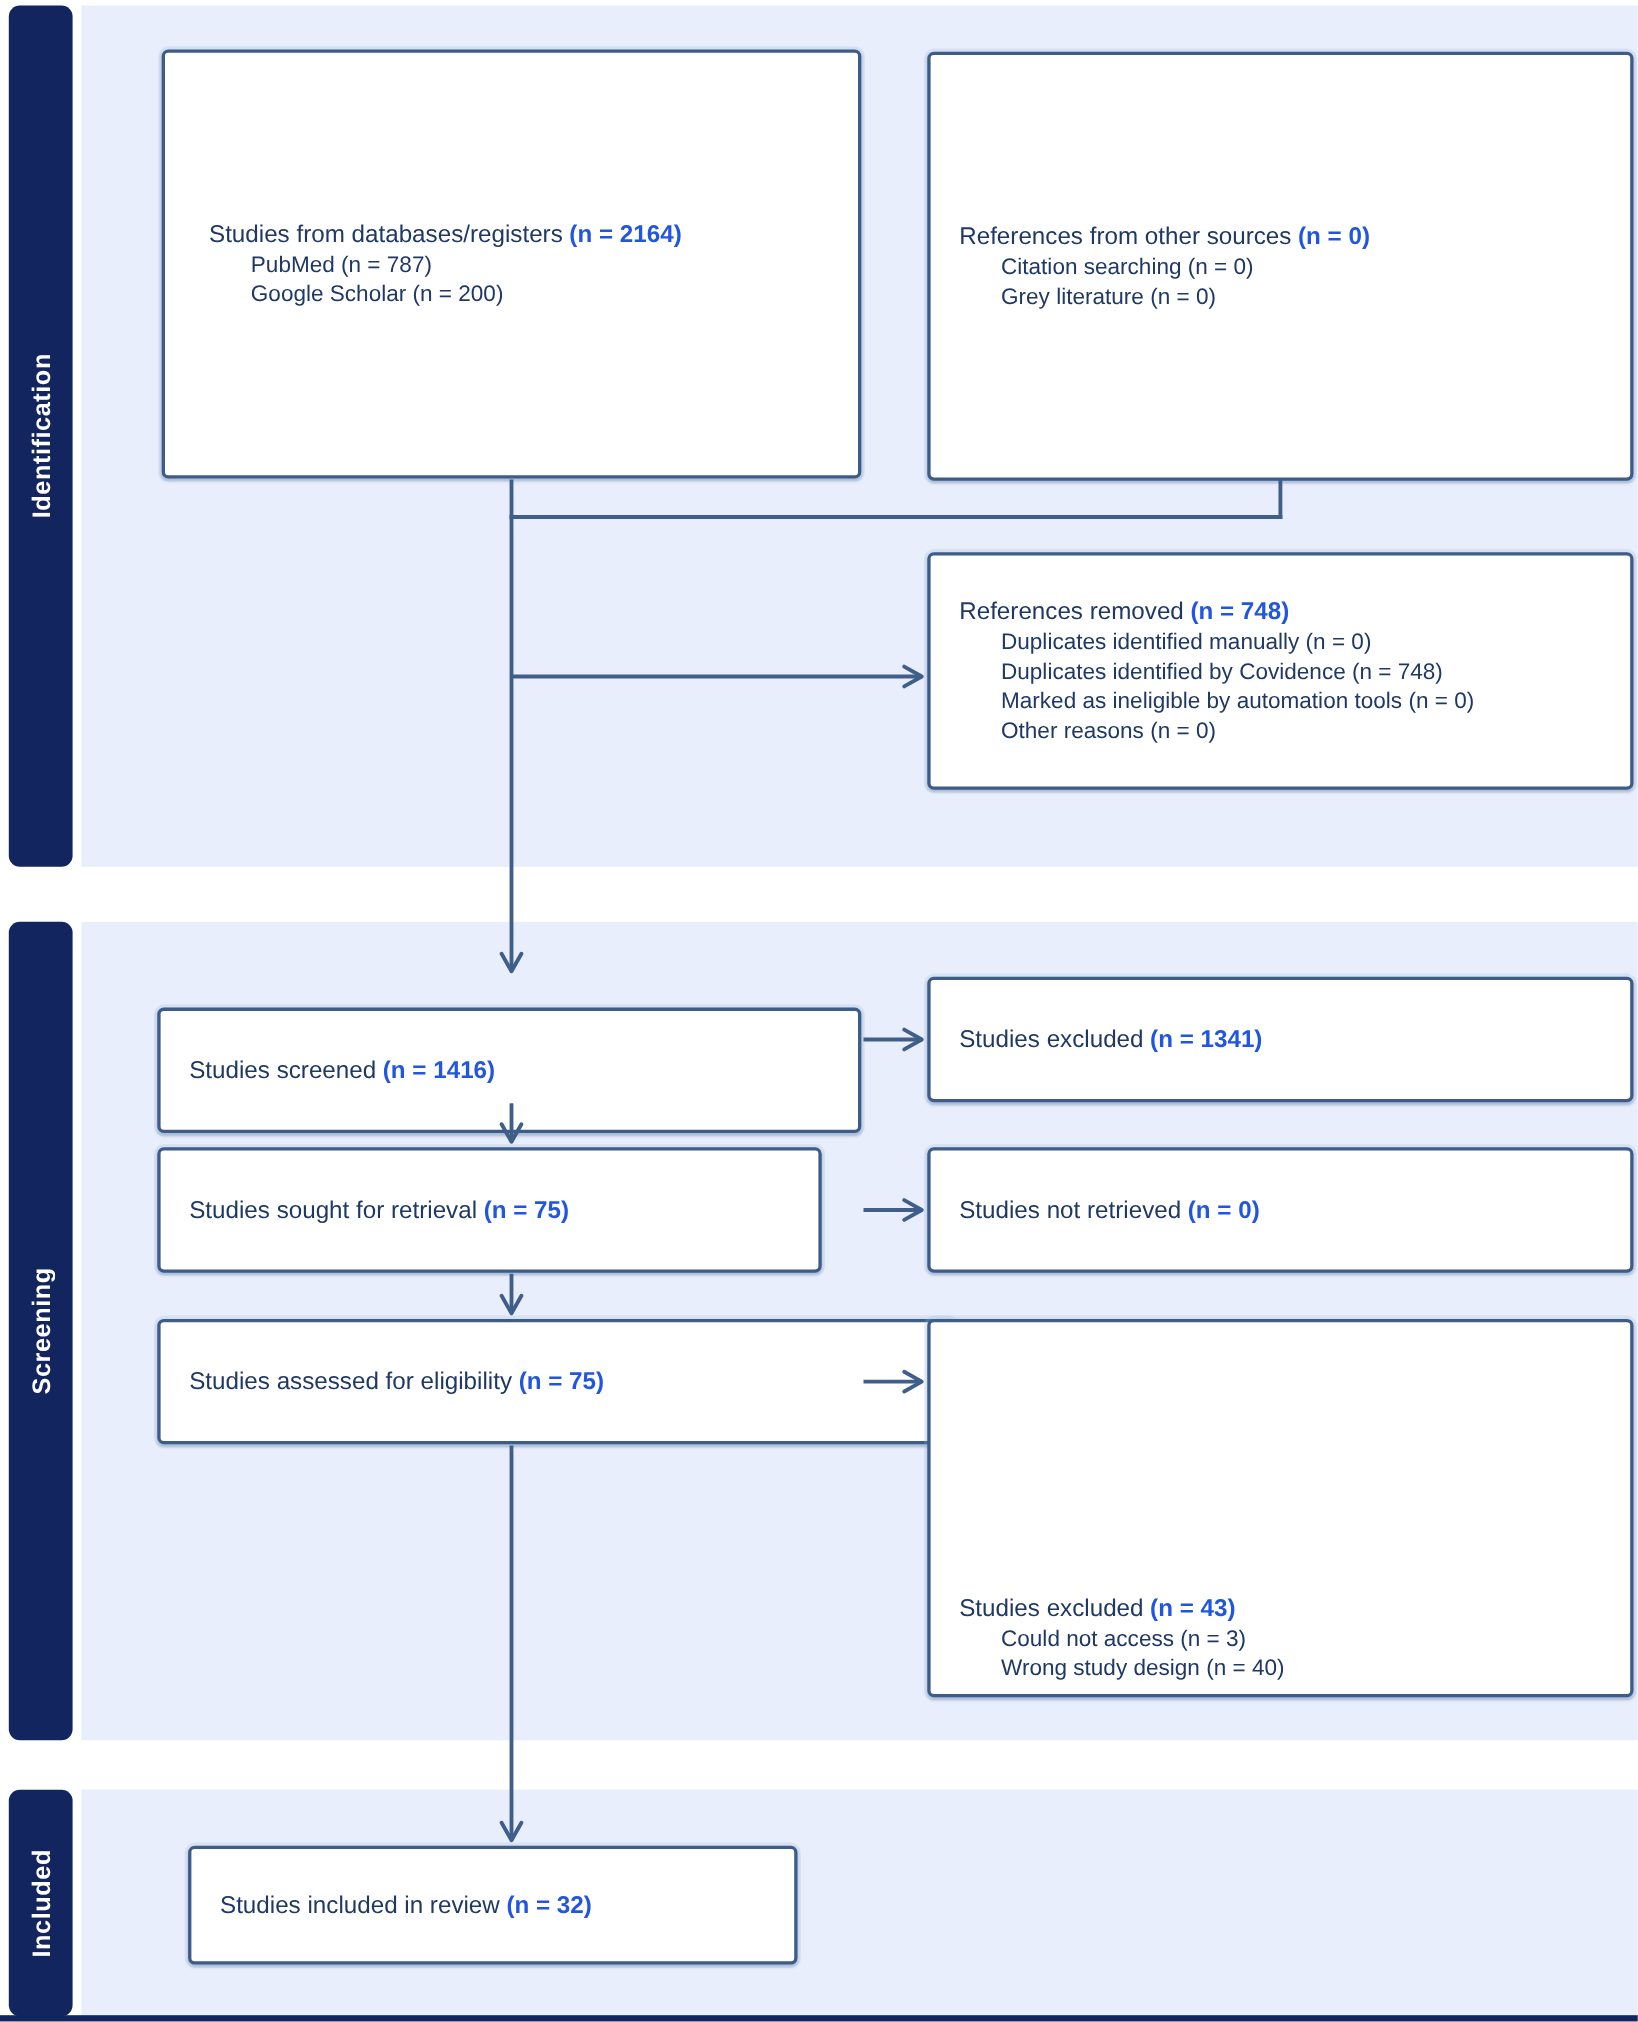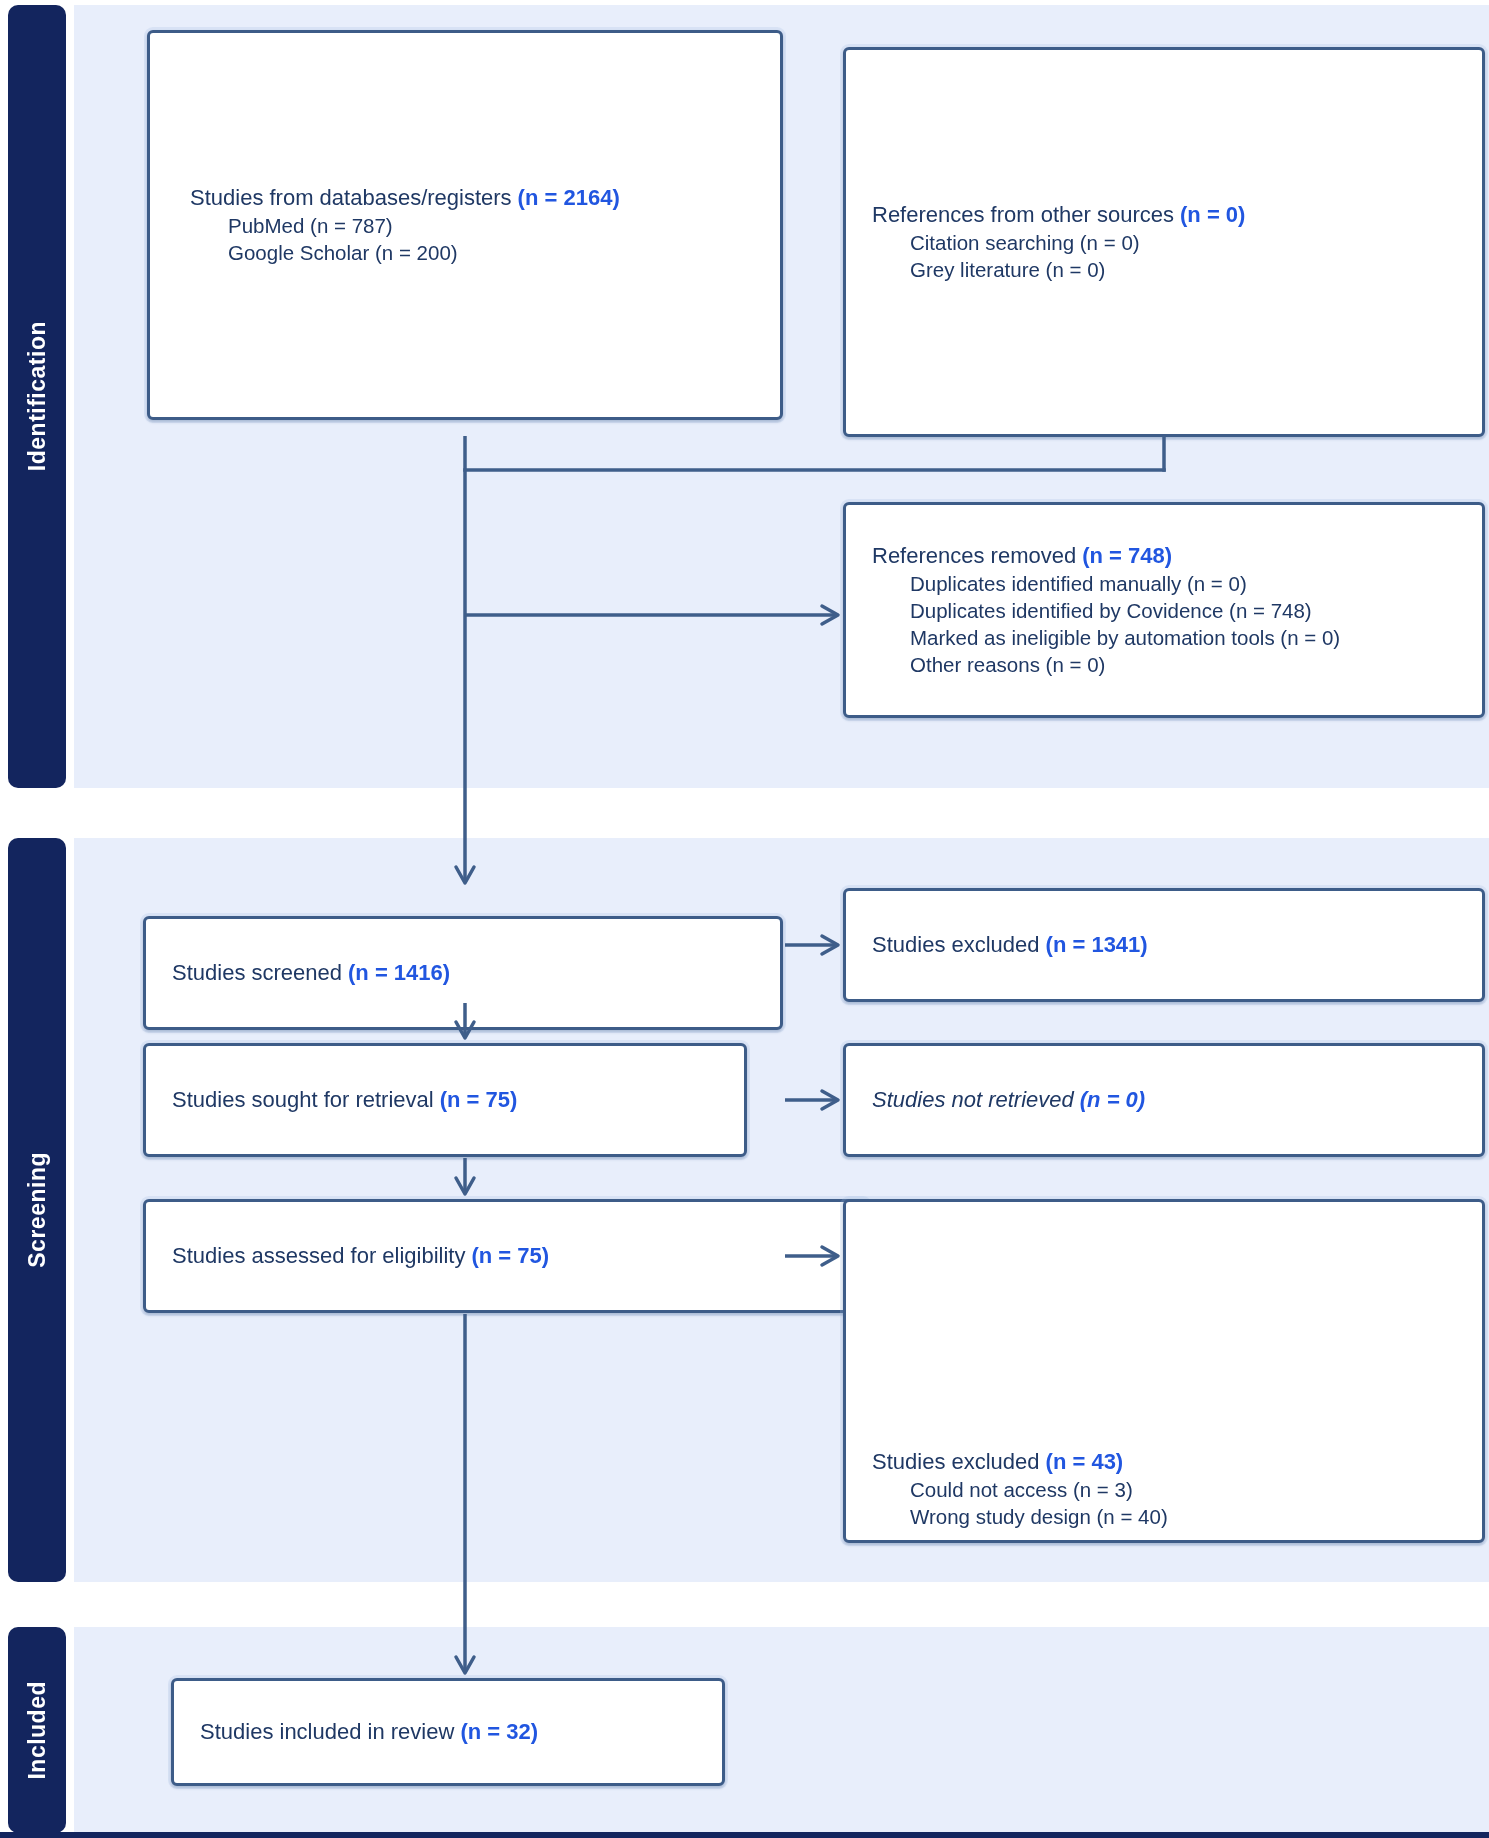--- a/index.html
+++ b/index.html
@@ -67,27 +67,27 @@
     line-height: 28px;
   }
   .box .titleline { white-space: nowrap; }
   .box .count { color: #2156e0; font-weight: 700; margin-left: 6px; }
   .box .sublist .sub {
     padding-left: 38px;
     font-size: 20.5px;
     line-height: 27px;
     white-space: nowrap;
   }
-  .box-databases            { left: 147px; top: 30px;   width: 636px; height: 390px; padding-left: 40px; }
+  .box-databases            { left: 147px; top: 45px;   width: 636px; height: 390px; padding-left: 40px; }
   .box-other-sources        { left: 843px; top: 47px;   width: 642px; height: 390px; }
   .box-references-removed   { left: 843px; top: 502px;  width: 642px; height: 216px; }
   .box-screened             { left: 143px; top: 888px;  width: 640px; height: 114px; margin-top: 28px; }
   .box-excluded-screening   { left: 843px; top: 888px;  width: 642px; height: 114px; }
   .box-sought               { left: 143px; top: 1043px; width: 604px; height: 114px; }
-  .box-not-retrieved        { left: 843px; top: 1043px; width: 642px; height: 114px; font-style: italic; }
+  .box-not-retrieved        { left: 843px; top: 1043px; width: 642px; height: 114px; }
   .box-assessed             { left: 143px; top: 1199px; width: 726px; height: 114px; }
   .box-excluded-eligibility { left: 843px; top: 1199px; width: 642px; height: 344px; justify-content: flex-end; }
   .box-included             { left: 143px; top: 1678px; width: 554px; height: 108px; margin-left: 28px; }
   
   .connectors {
     position: absolute;
     left: 0; top: 0;
     width: 1489px; height: 1838px;
     pointer-events: none;
   }

